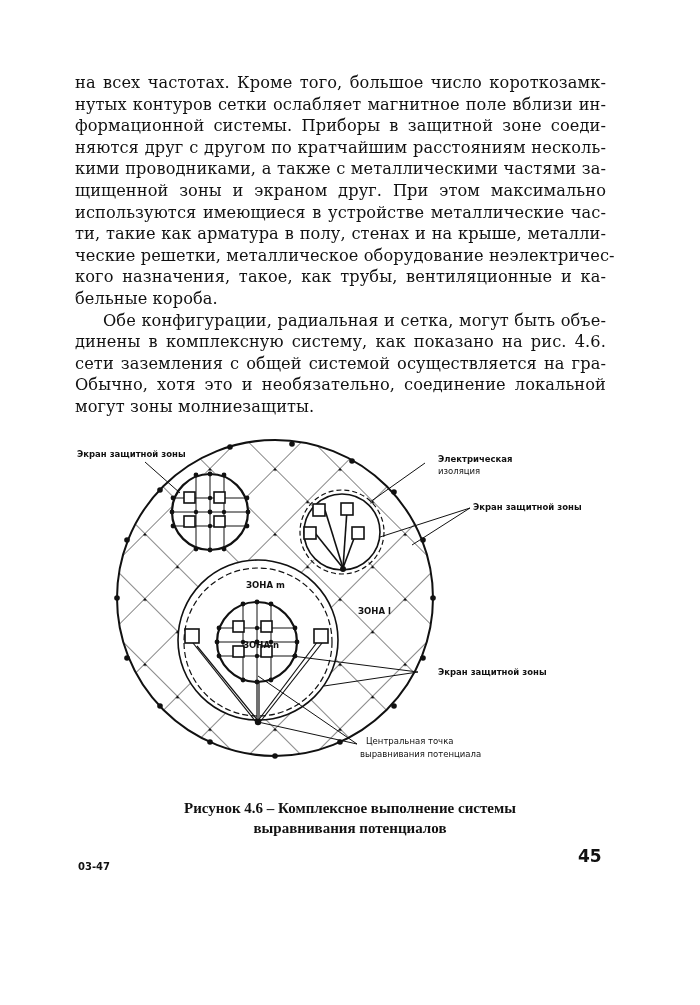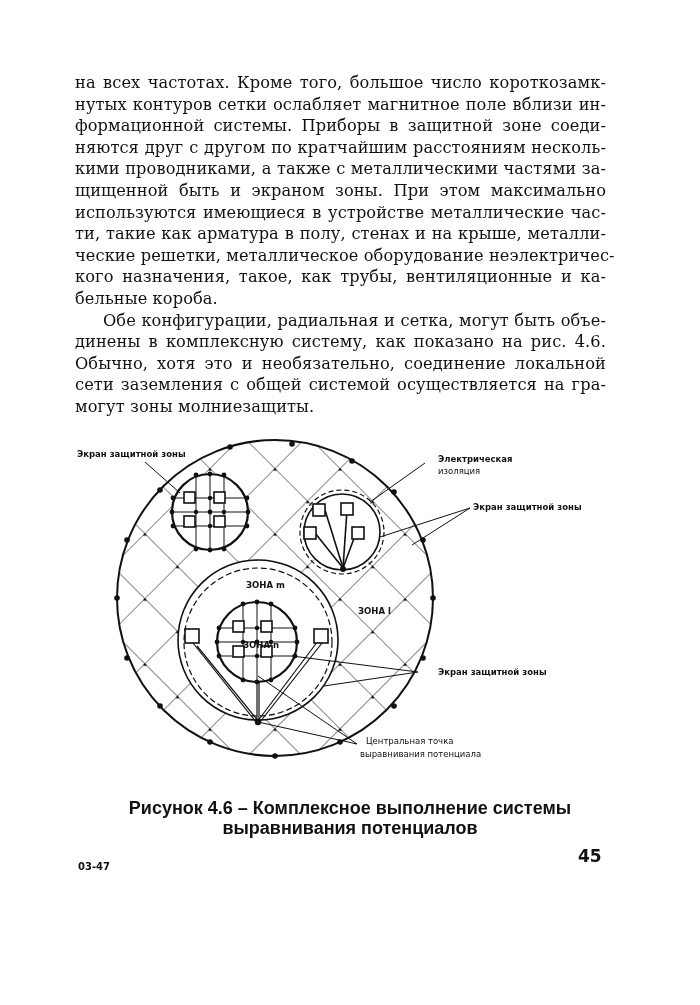--- a/index.html
+++ b/index.html
@@ -18,54 +18,54 @@
   .line.last { text-align-last: left; }
   .figure { position: absolute; left: 60px; top: 430px; width: 560px; height: 360px; }
   .figure svg { width: 560px; height: 360px; display: block; }
   .fig-label {
     position: absolute; font-family: "DejaVu Sans", "Liberation Sans", sans-serif;
     font-size: 8.5px; font-weight: bold; line-height: 11px; color: #111; white-space: nowrap;
   }
   .fig-label.thin { font-weight: normal; font-size: 8.5px; }
   .caption {
     position: absolute; left: 0; width: 700px; top: 798px; text-align: center;
-    font-family: Liberation Sans, sans-serif; font-weight: bold;
-    font-size: 18px; line-height: 20px;
+    font-family: Liberation Serif, serif; font-weight: bold;
+    font-size: 15px; line-height: 20px;
   }
   .footer-code {
     position: absolute; left: 78px; top: 861px; font-family: "DejaVu Sans", "Liberation Sans", sans-serif;
     font-size: 10px; font-weight: bold;
   }
   .page-number {
     position: absolute; left: 578px; top: 846px; font-family: "DejaVu Sans", "Liberation Sans", sans-serif;
     font-size: 17px; font-weight: bold;
   }
 </style>
 </head>
 <body>
 
 <div class="body-text">
   <p>
     <span class="line">на всех частотах. Кроме того, большое число короткозамк-</span>
     <span class="line">нутых контуров сетки ослабляет магнитное поле вблизи ин-</span>
     <span class="line">формационной системы. Приборы в защитной зоне соеди-</span>
     <span class="line">няются друг с другом по кратчайшим расстояниям несколь-</span>
     <span class="line">кими проводниками, а также с металлическими частями за-</span>
-    <span class="line">щищенной быть и экраном зоны. При этом максимально</span>
+    <span class="line">щищенной зоны и экраном друг. При этом максимально</span>
     <span class="line">используются имеющиеся в устройстве металлические час-</span>
     <span class="line">ти, такие как арматура в полу, стенах и на крыше, металли-</span>
     <span class="line">ческие решетки, металлическое оборудование неэлектричес-</span>
     <span class="line">кого назначения, такое, как трубы, вентиляционные и ка-</span>
     <span class="line last">бельные короба.</span>
   </p>
   <p>
     <span class="line" style="padding-left:28px">Обе конфигурации, радиальная и сетка, могут быть объе-</span>
     <span class="line">динены в комплексную систему, как показано на рис. 4.6.</span>
+    <span class="line">сети заземления с общей системой осуществляется на гра-</span>
     <span class="line">Обычно, хотя это и необязательно, соединение локальной</span>
-    <span class="line">сети заземления с общей системой осуществляется на гра-</span>
     <span class="line last">могут зоны молниезащиты.</span>
   </p>
 </div>
 
 <div class="figure">
   <svg viewBox="60 430 560 360" xmlns="http://www.w3.org/2000/svg">
     <defs>
       <clipPath id="outerClip">
           <circle cx="275" cy="598" r="158"></circle>
         </clipPath>

